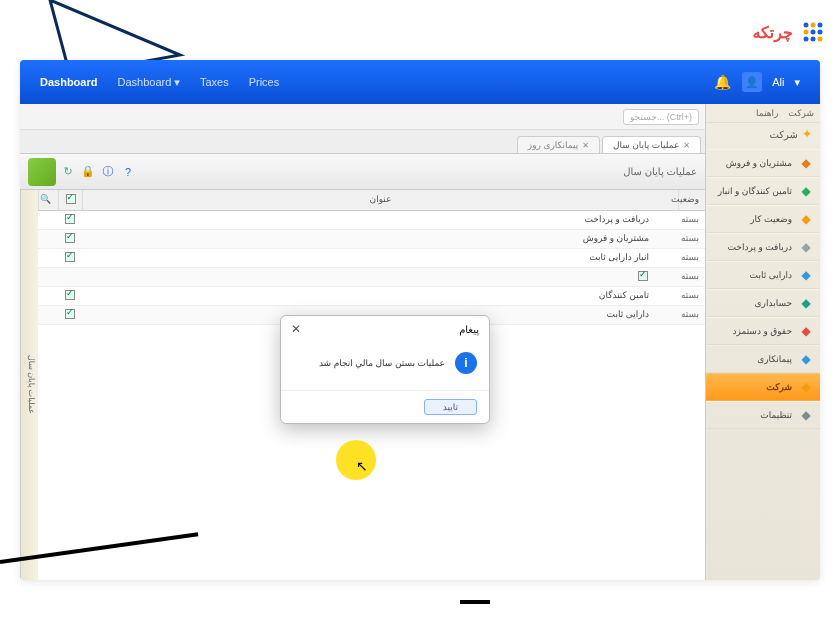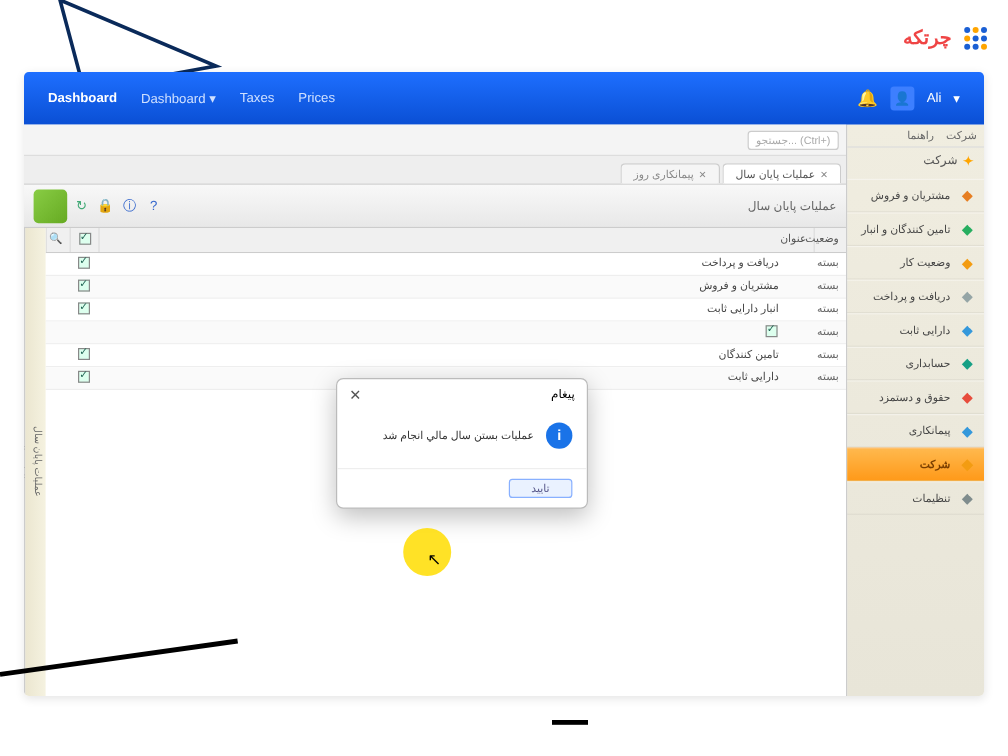--- a/index.html
+++ b/index.html
@@ -70,21 +70,21 @@
 .tb-icon.lock{ color:#a87; }
 .tb-icon.q{ color:#36c; }
 .logo-cube { width:28px; height:28px; background:linear-gradient(135deg,#8c4,#6a2); border-radius:4px; }
 
 .data-area { flex:1; display:flex; }
 .vert-tab { width:18px; background:linear-gradient(to left,#f5f2e0,#ebe6d0); writing-mode: vertical-rl; font-size:8px; color:#666; padding:6px 2px; text-align:center; border-left:1px solid #ccc; display:flex; flex-direction:column; gap:6px;}
 .table-wrap { flex:1; }
 .table-head { display:flex; background:#f0f0f0; border-bottom:1px solid #ccc; font-size:9px; color:#555;}
 .th { padding:4px 6px; border-left:1px solid #ddd; }
 .th.status { width:27px; }
-.th.title { flex:1; text-align:right; }
+.th.title { flex:1; text-align:center; }
 .th.chk { width:24px; text-align:center; }
 .th.search { width:20px; }
 .table-body { }
 .tr { display:flex; font-size:9px; color:#444; border-bottom:1px solid #eee; background:#fff;}
 .tr:nth-child(even){ background:#fafafa; }
 .td { padding:3px 6px; }
 .td.status { width:50px; color:#666; }
 .td.title { flex:1; text-align:right; }
 .td.chk { width:24px; text-align:center; }
 .chkbox { width:10px; height:10px; border:1px solid #888; background:#dfe; display:inline-block; position:relative;}

